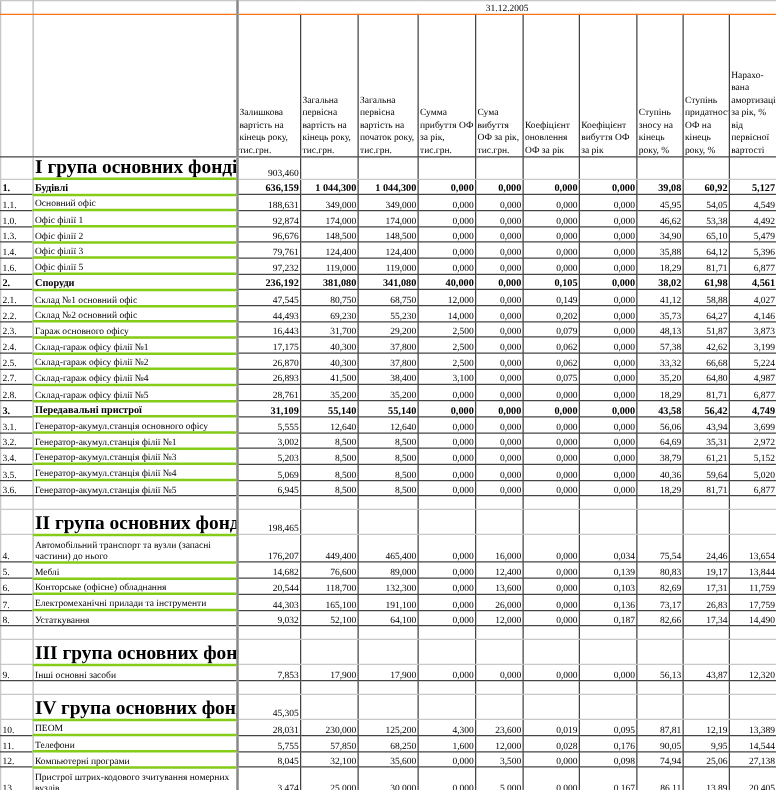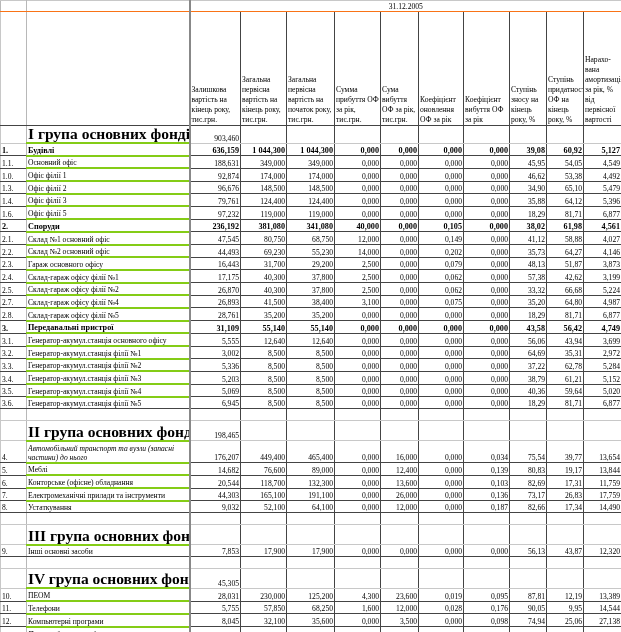--- a/index.html
+++ b/index.html
@@ -10,21 +10,21 @@
   td.lbl { border-top:2px solid #84cc16; border-bottom:1px solid #444; border-left:1px solid #444; }
   td.idx { border-top:1px solid #444; border-bottom:1px solid #444; border-left:1px solid #c8c8c8; }
   tr.bold td { font-weight:bold; font-size:8.2px; }
   tr.datarow td { height:10.7px; }
   tr.grouprow td.lbl { font-size:15.5px; line-height:16px; font-weight:bold; border-top:1px solid #c8c8c8; border-bottom:1px solid #c8c8c8; }
   tr.grouprow td.num, tr.grouprow td.idx, tr.blank td.num, tr.blank td.idx, tr.blank td.lbl { border-top:1px solid #c8c8c8; border-bottom:1px solid #c8c8c8; }
   tr.hdr td { vertical-align:bottom; white-space:normal; line-height:10px; font-size:7.6px; border-bottom:1px solid #444; border-top:1px solid #444; }
   tr.hdr td.c { border-left:1px solid #444; border-right:1px solid #444; }
   tr.daterow td { height:10px; text-align:center; font-size:7.6px; border-top:1px solid #c8c8c8; border-bottom:1px solid #f97316; }
   td.thick { border-left:2px solid #888 !important; }
-  td.wrap { white-space:normal;font-style:italic; }
+  td.wrap { white-space:normal; }
 </style>
 </head>
 <body>
 
 <table>
   <colgroup>
     <col style="width:26px">
       <col style="width:163px">
       <col style="width:51px">
       <col style="width:46px">
@@ -303,34 +303,20 @@
         <td class="num">8,500</td>
         <td class="num">0,000</td>
         <td class="num">0,000</td>
         <td class="num">0,000</td>
         <td class="num">0,000</td>
         <td class="num">64,69</td>
         <td class="num">35,31</td>
         <td class="num">2,972</td>
       </tr>
       <tr class="datarow">
-        <td class="idx">3.3.</td>
-        <td class="lbl">Генератор-акумул.станція філії №2</td>
-        <td class="num thick">5,336</td>
-        <td class="num">8,500</td>
-        <td class="num">8,500</td>
-        <td class="num">0,000</td>
-        <td class="num">0,000</td>
-        <td class="num">0,000</td>
-        <td class="num">0,000</td>
-        <td class="num">37,22</td>
-        <td class="num">62,78</td>
-        <td class="num">5,284</td>
-      </tr>
-      <tr class="datarow">
         <td class="idx">3.4.</td>
         <td class="lbl">Генератор-акумул.станція філії №3</td>
         <td class="num thick">5,203</td>
         <td class="num">8,500</td>
         <td class="num">8,500</td>
         <td class="num">0,000</td>
         <td class="num">0,000</td>
         <td class="num">0,000</td>
         <td class="num">0,000</td>
         <td class="num">38,79</td>
@@ -397,21 +383,21 @@
         <td class="idx">4.</td>
         <td class="lbl wrap">Автомобільний транспорт та вузли (запасні частини) до нього</td>
         <td class="num thick">176,207</td>
         <td class="num">449,400</td>
         <td class="num">465,400</td>
         <td class="num">0,000</td>
         <td class="num">16,000</td>
         <td class="num">0,000</td>
         <td class="num">0,034</td>
         <td class="num">75,54</td>
-        <td class="num">39,77</td>
+        <td class="num">24,46</td>
         <td class="num">13,654</td>
       </tr>
       <tr class="datarow">
         <td class="idx">5.</td>
         <td class="lbl">Меблі</td>
         <td class="num thick">14,682</td>
         <td class="num">76,600</td>
         <td class="num">89,000</td>
         <td class="num">0,000</td>
         <td class="num">12,400</td>

